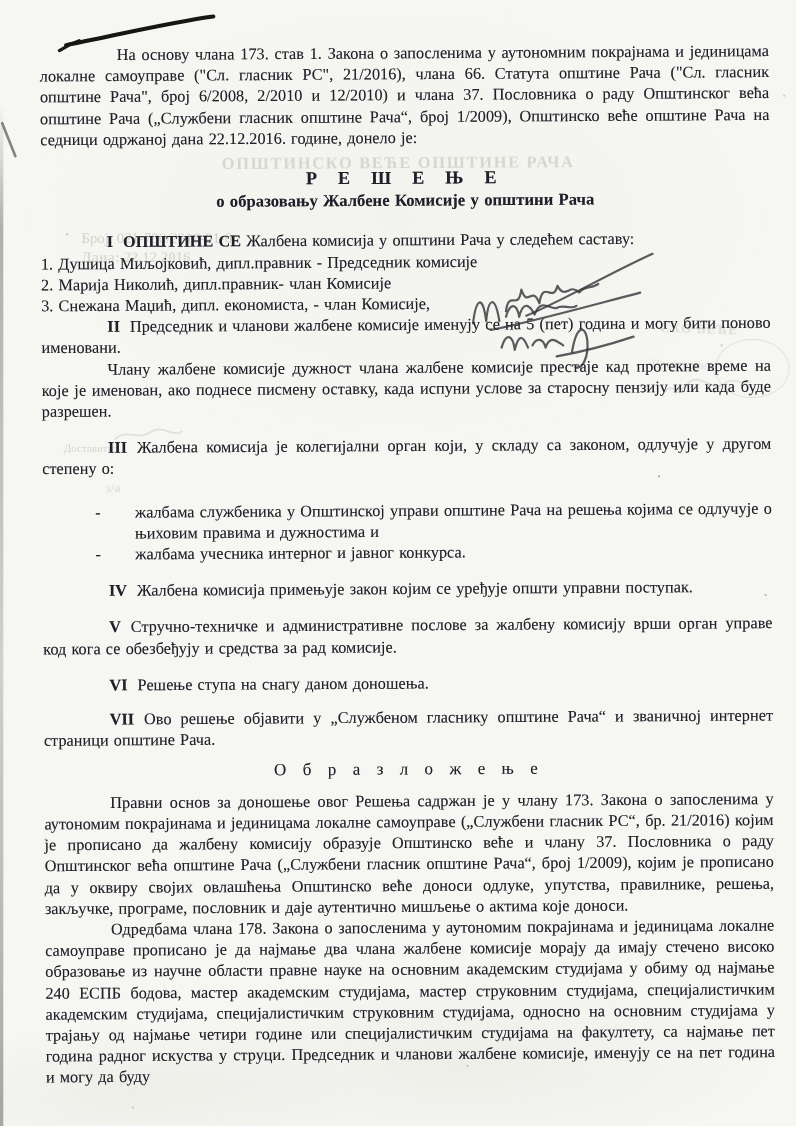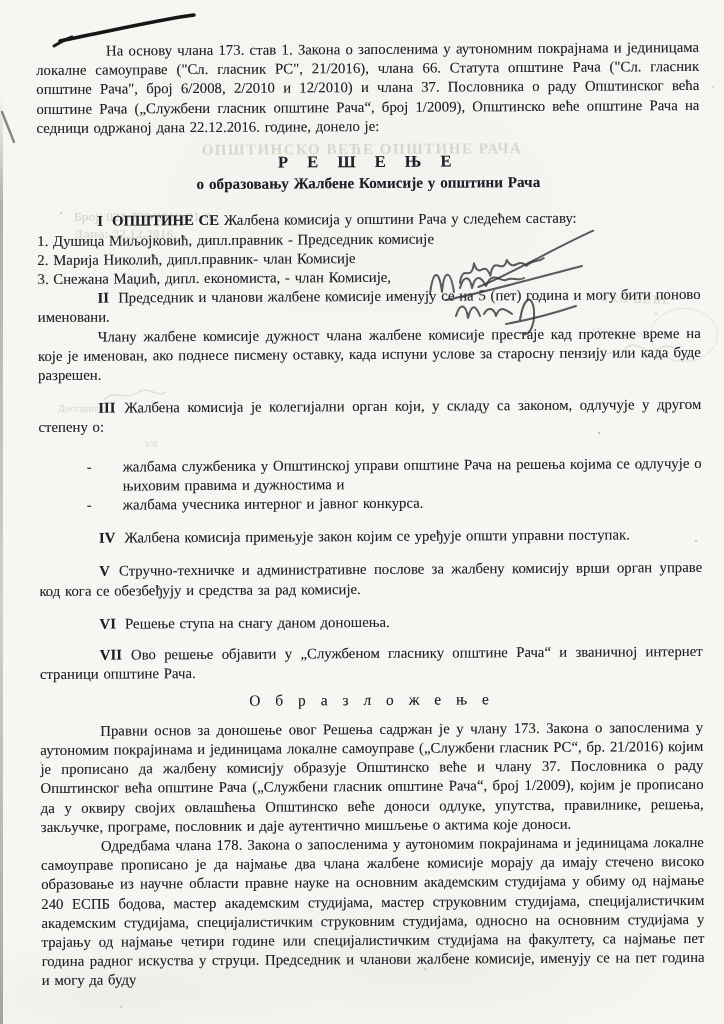--- a/index.html
+++ b/index.html
@@ -40,21 +40,21 @@
 
   
   .ghost{position:absolute;color:#a8a89a;filter:blur(.5px);user-select:none;}
   .ghost-header{left:0;right:0;top:141px;text-align:center;font-weight:bold;font-size:15px;letter-spacing:1.5px;opacity:.38;transform:rotate(-.3deg);}
   .ghost-broj{left:74px;top:209px;font-size:13.5px;opacity:.45;}
   .ghost-dana{left:74px;top:226px;font-size:13.5px;opacity:.30;font-weight:bold;}
   .ghost-dostaviti{left:58px;top:386px;font-size:10px;opacity:.40;margin-top:17px;}
   .ghost-stamp1{left:600px;top:292px;font-size:12px;font-weight:bold;letter-spacing:1px;opacity:.30;transform:rotate(2deg);}
   .ghost-stamp2{left:592px;top:326px;font-size:11px;opacity:.28;transform:rotate(2deg);}
   .ghost-oval{position:absolute;left:650px;top:308px;width:66px;height:52px;border:1.5px solid #b2b2a4;border-radius:50%;opacity:.25;filter:blur(.6px);}
-  .ghost-za{left:96px;top:436px;font-size:12px;opacity:.35;margin-left:48px;}
+  .ghost-za{left:96px;top:436px;font-size:12px;opacity:.35;}
   .ghost-scribble{position:absolute;opacity:.22;filter:blur(.4px);}
 
   
   .content{
     position:absolute;left:36px;right:25px;top:40px;
     font-size:14.8px;line-height:19.2px;
     text-align:justify;
     word-spacing:1px;
     transform:rotate(-.35deg);
     transform-origin:50% 0;

